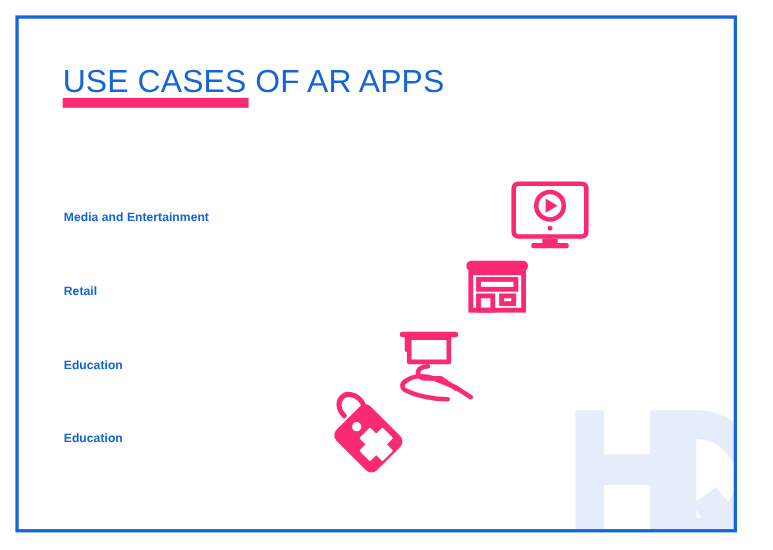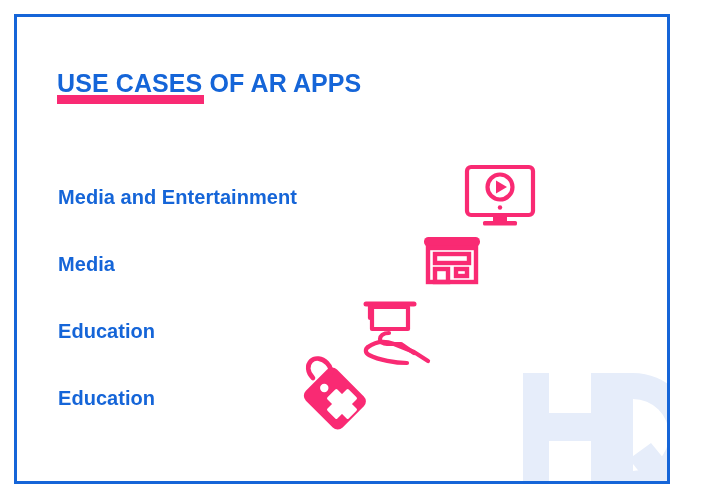--- a/index.html
+++ b/index.html
@@ -52,23 +52,23 @@
     width: 200px;
     height: 160px;
     pointer-events: none;
   }
   .watermark svg { display: block; }
 
   
   .title {
     position: absolute;
     left: 40px;
-    top: 54px;
-    font-size: 25px;
-    font-weight: bold;
+    top: 44px;
+    font-size: 29px;
+    font-weight: normal;
     letter-spacing: 0.1px;
     color: #1565d8;
     white-space: nowrap;
     line-height: 1;
   }
   .title .hl {
     position: relative;
     display: inline-block;
     color: #1565d8;
   }
@@ -86,21 +86,21 @@
   .list {
     position: absolute;
     left: 41px;
     top: 147px;
     width: 340px;
   }
   .list-item {
     height: 67px;
     display: flex;
     align-items: center;
-    font-size: 20px;
+    font-size: 11px;
     font-weight: bold;
     color: #1565d8;
     letter-spacing: 0.05px;
     white-space: nowrap;
   }
 
   
   .icon {
     position: absolute;
   }
@@ -133,21 +133,21 @@
 
     <div class="title">
       <span class="hl">USE CASES</span><span> OF AR APPS</span>
     </div>
 
     <div class="list">
       <div class="list-item">
         <span>Media and Entertainment</span>
       </div>
       <div class="list-item">
-        <span>Media</span>
+        <span>Retail</span>
       </div>
       <div class="list-item">
         <span>Education</span>
       </div>
       <div class="list-item">
         <span>Education</span>
       </div>
     </div>
 
     <div class="icon icon-media">

